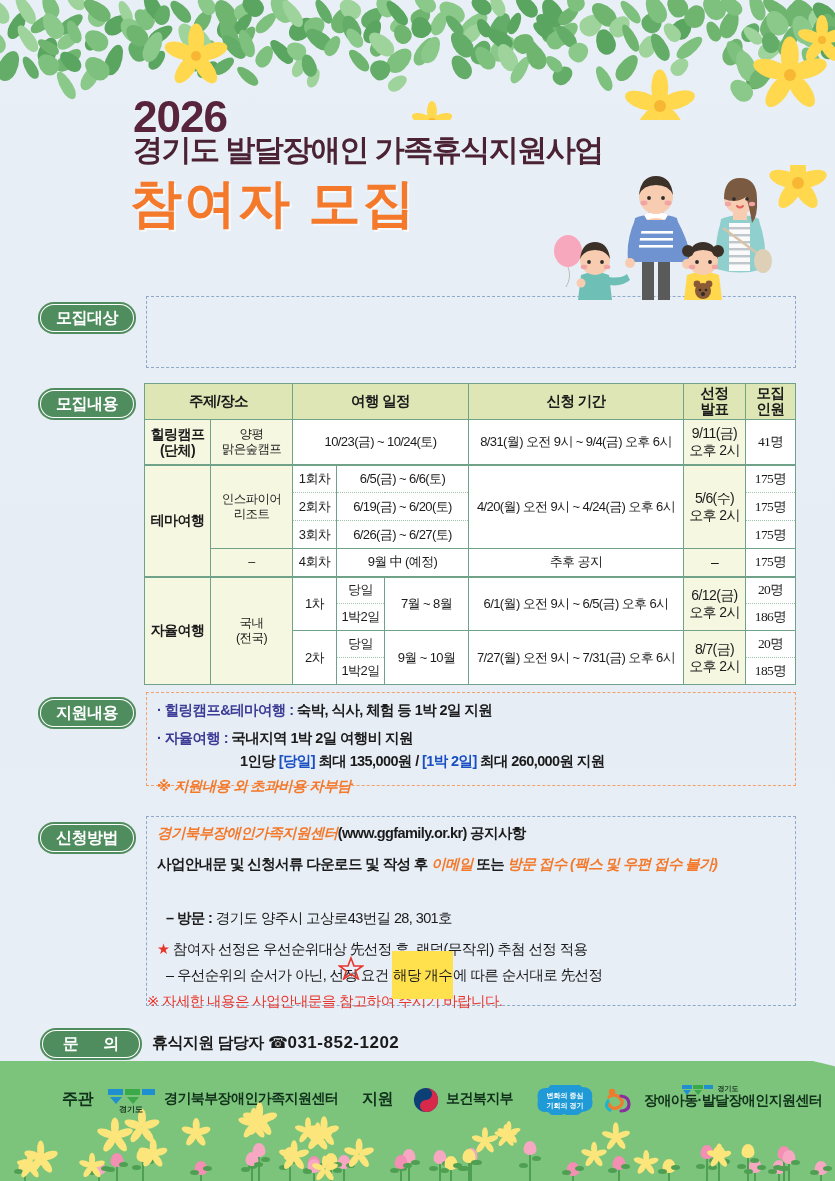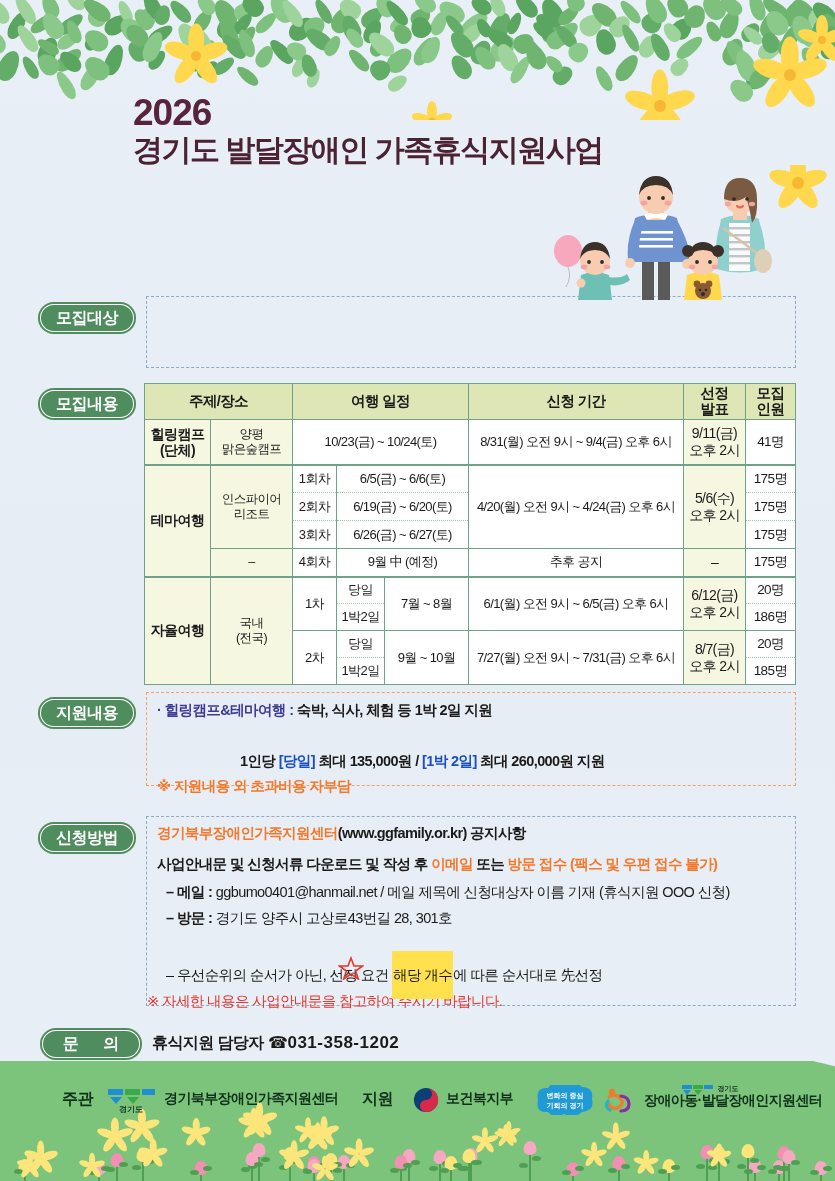--- a/index.html
+++ b/index.html
@@ -34,21 +34,21 @@
       background:#4f9f52; transform:translateX(-50%); }
   .tulip .bud { position:absolute; left:50%; top:0; transform:translateX(-50%);
       width:13px; height:14px; border-radius:50% 50% 45% 45%/60% 60% 40% 40%; }
   .tulip .lf { position:absolute; width:9px; height:5px; background:#4f9f52; border-radius:50%; }
   .sflower { position:absolute; }
   .sflower span { position:absolute; left:50%; top:50%; width:42%; height:95%;
      background:#fce57a; border-radius:50%; transform-origin:50% 100%; }
 
   
   .header { position:absolute; left:0; top:82px; width:835px; height:185px; z-index:4; }
-  .year { position:absolute; left:133px; top:10px; font-size:37px; font-weight:bold;
+  .year { position:absolute; left:133px; top:10px; font-size:44px; font-weight:bold;
      color:#58243c; letter-spacing:-1px; }
   .line2 { position:absolute; left:133px; top:48px; font-size:30px; font-weight:bold;
      color:#4a2233; letter-spacing:-1.5px; white-space:nowrap; }
   .line3 { position:absolute; left:130px; top:87px; font-size:52px; font-weight:bold;
      color:#f4792b; letter-spacing:2px; white-space:nowrap;
      text-shadow: 2px 2px 0 rgba(255,255,255,.65); }
 
   
   .family { position:absolute; left:545px; top:165px; width:290px; height:135px; z-index:3; }
 
@@ -63,40 +63,40 @@
   .sec { position:absolute; z-index:5; }
   .dashbox {
     position:absolute; border:1.5px dashed #9fb6cf; background:transparent;
   }
   .dashbox.orange { border-color:#f4a06a; }
   .dashbox.blue   { border-color:#8fa9c8; }
 
   
   .txt { position:absolute; font-size:14.5px; color:#1b1b1b; letter-spacing:-0.6px; white-space:nowrap; }
   .blue  { color:#1a4fc4; }
-  .orange{ color:#f4792b; }
+  .orange{ color:#f4792b;font-style:italic; }
   .purple{ color:#3c3b96; }
   .red   { color:#e8352c; }
   .b { font-weight:bold; }
   .hl { background:#ffe14d; padding:16px 1px; }
 
   
   .tbl { position:absolute; left:144px; top:383px; width:652px; z-index:5;
      border-collapse:collapse; background:#fff; font-size:13px; }
   .tbl td, .tbl th {
      border:1px solid #6fa288; text-align:center; color:#1b1b1b;
      letter-spacing:-0.6px; padding:2px 1px; font-weight:normal;
   }
   .tbl thead th { background:#dde6b4; font-weight:bold; height:36px; font-size:14.5px; }
   .tbl .lbl { background:#f6f7e1; font-weight:bold; font-size:14px; }
   .tbl .sub { background:#f6f7e1; font-size:12.5px; }
   .tbl .dotted-b { border-bottom:1px dotted #9dc3ad; }
   .tbl .dotted-t { border-top:1px dotted #9dc3ad; }
   .tbl .thick-t { border-top:2px solid #6fa288; }
-  .tbl .num { font-size:13.5px; }
+  .tbl .num { font-size:13.5px;font-family:Liberation Serif, serif; }
   .star { color:#e8352c; }
 </style>
 </head>
 <body>
 
 <div class="page">
 
   <div class="foliage" id="foliage">
       <div class="leaf" style="width: 14.9889px; height: 26.0766px; left: -7.66284px; top: -0.969033px; background: rgb(158, 211, 155); transform: rotate(-34.433deg);"></div>
       <div class="leaf" style="width: 13.56px; height: 29.3751px; left: 9.96521px; top: 10.8235px; background: rgb(90, 165, 95); transform: rotate(27.4031deg);"></div>
@@ -315,20 +315,21 @@
         <span style="transform: translate(-50%, -100%) rotate(144deg);"></span>
         <span style="transform: translate(-50%, -100%) rotate(216deg);"></span>
         <span style="transform: translate(-50%, -100%) rotate(288deg);"></span>
         <i></i>
       </div>
     </div>
 
   <div class="header">
     <div class="year">2026</div>
     <div class="line2">경기도 발달장애인 가족휴식지원사업</div>
+    <div class="line3">참여자 모집</div>
   </div>
 
   <svg class="family" viewBox="0 0 290 135">
 
     <ellipse cx="23" cy="86" rx="14" ry="16" fill="#f7a8bd"></ellipse>
     <path d="M23 102 q4 10 -2 20" stroke="#bdbdbd" stroke-width="1" fill="none"></path>
 
     <rect x="97" y="94" width="12" height="41" fill="#5a5a5a"></rect>
     <rect x="113" y="94" width="12" height="41" fill="#5a5a5a"></rect>
     <path d="M90 53 q21 -8 42 0 l6 44 h-54 z" fill="#6f93d0"></path>
@@ -522,58 +523,61 @@
         <td class="num dotted-t">185명</td>
       </tr>
     </tbody>
   </table>
 
   <div class="badge" style="left:38px; top:697px; width:98px; height:32px;">지원내용</div>
   <div class="dashbox orange" style="left:146px; top:692px; width:650px; height:94px;"></div>
   <div class="sec" style="left:157px; top:701px;">
     <span class="txt b purple" style="position:static;">· 힐링캠프&amp;테마여행 :</span><span class="txt b" style="position:static;"> 숙박, 식사, 체험 등 1박 2일 지원</span>
   </div>
+  <div class="sec" style="left:157px; top:729px;">
+    <span class="txt b purple" style="position:static;">· 자율여행 :</span><span class="txt b" style="position:static;"> 국내지역 1박 2일 여행비 지원</span>
+  </div>
   <div class="sec" style="left:240px; top:752px;">
     <span class="txt b" style="position:static;">1인당 </span><span class="txt b blue" style="position:static;">[당일]</span><span class="txt b" style="position:static;"> 최대 135,000원 / </span><span class="txt b blue" style="position:static;">[1박 2일]</span><span class="txt b" style="position:static;"> 최대 260,000원 지원</span>
   </div>
   <div class="txt b orange" style="left:157px; top:777px;">※ 지원내용 외 초과비용 자부담</div>
 
   <div class="badge" style="left:38px; top:822px; width:98px; height:32px;">신청방법</div>
   <div class="dashbox blue" style="left:146px; top:816px; width:650px; height:190px;"></div>
 
   <div class="sec" style="left:157px; top:824px;">
     <span class="txt b orange" style="position:static;">경기북부장애인가족지원센터</span><span class="txt b" style="position:static;">(www.ggfamily.or.kr) 공지사항</span>
   </div>
 
   <div class="sec" style="left:157px; top:855px;">
     <span class="txt b" style="position:static;">사업안내문 및 신청서류 다운로드 및 작성 후 </span><span class="txt b orange" style="position:static;">이메일</span><span class="txt b" style="position:static;"> 또는 </span><span class="txt b orange" style="position:static;">방문 접수 (팩스 및 우편 접수 불가)</span>
   </div>
 
-  <div class="sec" style="left:166px; top:883px;">
-    <span class="txt b" style="position:static;">– 메일 : </span><span class="txt" style="position:static;">ggbumo0401@hanmail.net / 메일 제목에 신청대상자 이름 기재 (휴식지원 OOO 신청)</span>
-  </div>
 
   <div class="sec" style="left:166px; top:909px;">
     <span class="txt b" style="position:static;">– 방문 : </span><span class="txt" style="position:static;">경기도 양주시 고상로43번길 28, 301호</span>
   </div>
 
+  <div class="sec" style="left:157px; top:940px;">
+    <span class="txt star" style="position:static;">★</span><span class="txt" style="position:static;"> 참여자 선정은 우선순위대상 先선정 후, 랜덤(무작위) 추첨 선정 적용</span>
+  </div>
 
   <div class="sec" style="left:166px; top:966px;">
     <span class="txt" style="position:static;">– 우선순위의 순서가 아닌, 선정 요건 </span><span class="txt hl" style="position:static;">해당 개수</span><span class="txt" style="position:static;">에 따른 순서대로 先선정</span>
   </div>
   <svg style="position:absolute; left:338px; top:956px; width:26px; height:24px; z-index:7;" viewBox="0 0 26 24">
     <path d="M13 2 L16 10 L24.5 10 L17.6 15 L20.3 23 L13 18 L5.7 23 L8.4 15 L1.5 10 L10 10 Z" fill="none" stroke="#e8352c" stroke-width="1.6"></path>
   </svg>
 
   <div class="txt red" style="left:147px; top:992px;">※ 자세한 내용은 사업안내문을 참고하여 주시기 바랍니다.</div>
 
   <div class="badge" style="left:40px; top:1028px; width:102px; height:32px; letter-spacing:10px; padding-left:10px;">문     의</div>
   <div class="sec" style="left:152px; top:1033px;">
     <span class="txt b" style="position:static; font-size:16px;">휴식지원 담당자</span>
-    <span class="txt b" style="position:static; font-size:16px;">☎</span><span class="txt b" style="position:static; font-size:17px; letter-spacing:0.5px;">031-358-1202</span>
+    <span class="txt b" style="position:static; font-size:16px;">☎</span><span class="txt b" style="position:static; font-size:17px; letter-spacing:0.5px;">031-852-1202</span>
   </div>
 
   <div class="grass" id="grass">
     <div class="grass-bg2"></div>
     <div class="grass-bg"></div>
   <div class="tulip" style="left: 772.305px; width: 14px; height: 20.8236px;">
         <div class="stem"></div>
         <div class="bud" style="background: rgb(246, 167, 194);"></div>
         <div class="lf" style="left: -4px; bottom: 6.66354px;"></div>
         <div class="lf" style="left: 9px; bottom: 10.4118px;"></div>

